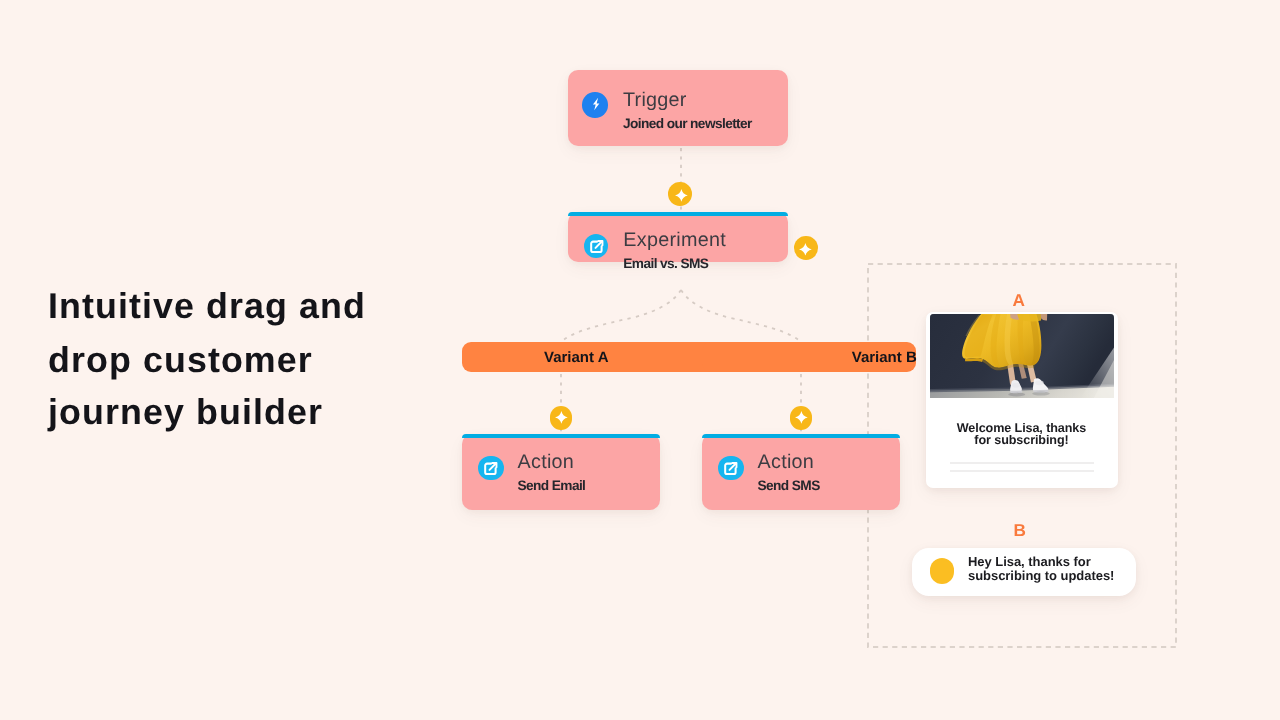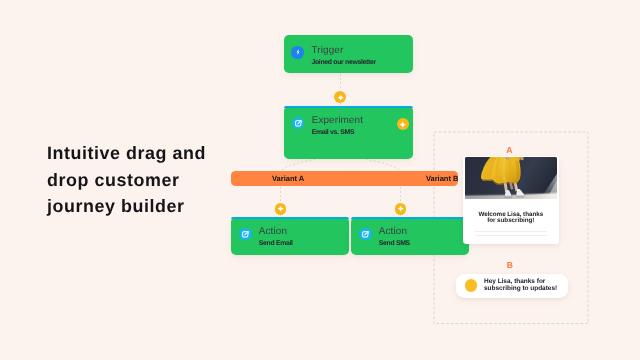--- a/index.html
+++ b/index.html
@@ -1,39 +1,39 @@
 <!DOCTYPE html>
 <html><head>
 <meta charset="utf-8">
 <style>
   html,body{margin:0;padding:0;}
   body{width:640px;height:360px;overflow:hidden;background:#FDF3EE;
        font-family:"Liberation Sans",sans-serif;-webkit-font-smoothing:antialiased;text-rendering:geometricPrecision;}
   .stage{position:relative;width:640px;height:360px;transform:translateZ(0);}
-  .headline{position:absolute;left:47px;top:140px;width:168px;
+  .headline{position:absolute;left:24px;top:140px;width:168px;
             font-weight:700;font-size:17.9px;line-height:26.6px;color:#141419;
             letter-spacing:0.55px;}
   
-  .card{position:absolute;z-index:2;background:#22c55e;border-radius:5px;
-        box-shadow:0 1px 4px rgba(90,60,45,0.055),0 3px 9px rgba(90,60,45,0.045);padding-left:19px;}
+  .card{position:absolute;z-index:2;background:#fca5a5;border-radius:5px;
+        box-shadow:0 1px 4px rgba(90,60,45,0.055),0 3px 9px rgba(90,60,45,0.045);}
   .cardrow{position:absolute;left:7.9px;top:10.4px;right:0;
            display:flex;align-items:flex-start;}
   .cicon{width:12.8px;height:12.8px;border-radius:50%;flex:none;
          display:flex;align-items:center;justify-content:center;
          margin-top:0.5px;}
   .ctext{margin-left:7.2px;}
   .ctitle{font-size:9.9px;color:#3C3C42;line-height:10px;font-weight:400;
           letter-spacing:0.14px;white-space:nowrap;}
   .csub{font-size:6.85px;color:#26262C;font-weight:700;margin-top:3.2px;
         letter-spacing:-0.3px;white-space:nowrap;line-height:7px;}
   .topbar{position:absolute;left:0;right:0;top:0;height:2.4px;background:#02ADE3;
           border-radius:5px 5px 0 0;}
   
   #trigger{left:283.6px;top:35.2px;width:110.1px;height:38.2px;}
-  #experiment{left:283.8px;top:105.8px;width:110px;height:53px;}
+  #experiment{left:283.8px;top:105.8px;width:110px;height:25px;}
   #actionA{left:230.9px;top:216.7px;width:98.8px;height:38.3px;}
   #actionB{left:350.9px;top:216.7px;width:98.8px;height:38.3px;}
   
   .variant{position:absolute;z-index:2;height:15.2px;background:#FF8341;border-radius:4.5px;
            display:flex;align-items:center;padding-left:8px;
            font-size:7.5px;font-weight:700;color:#14141A;}
   #varA{left:231px;top:171.3px;width:99.4px;padding-left:41px;}
   #varB{left:351px;top:171.3px;width:99.4px;justify-content:flex-end;}
   
   .plus{position:absolute;z-index:3;width:11.9px;height:11.9px;border-radius:50%;background:#F8B718;

